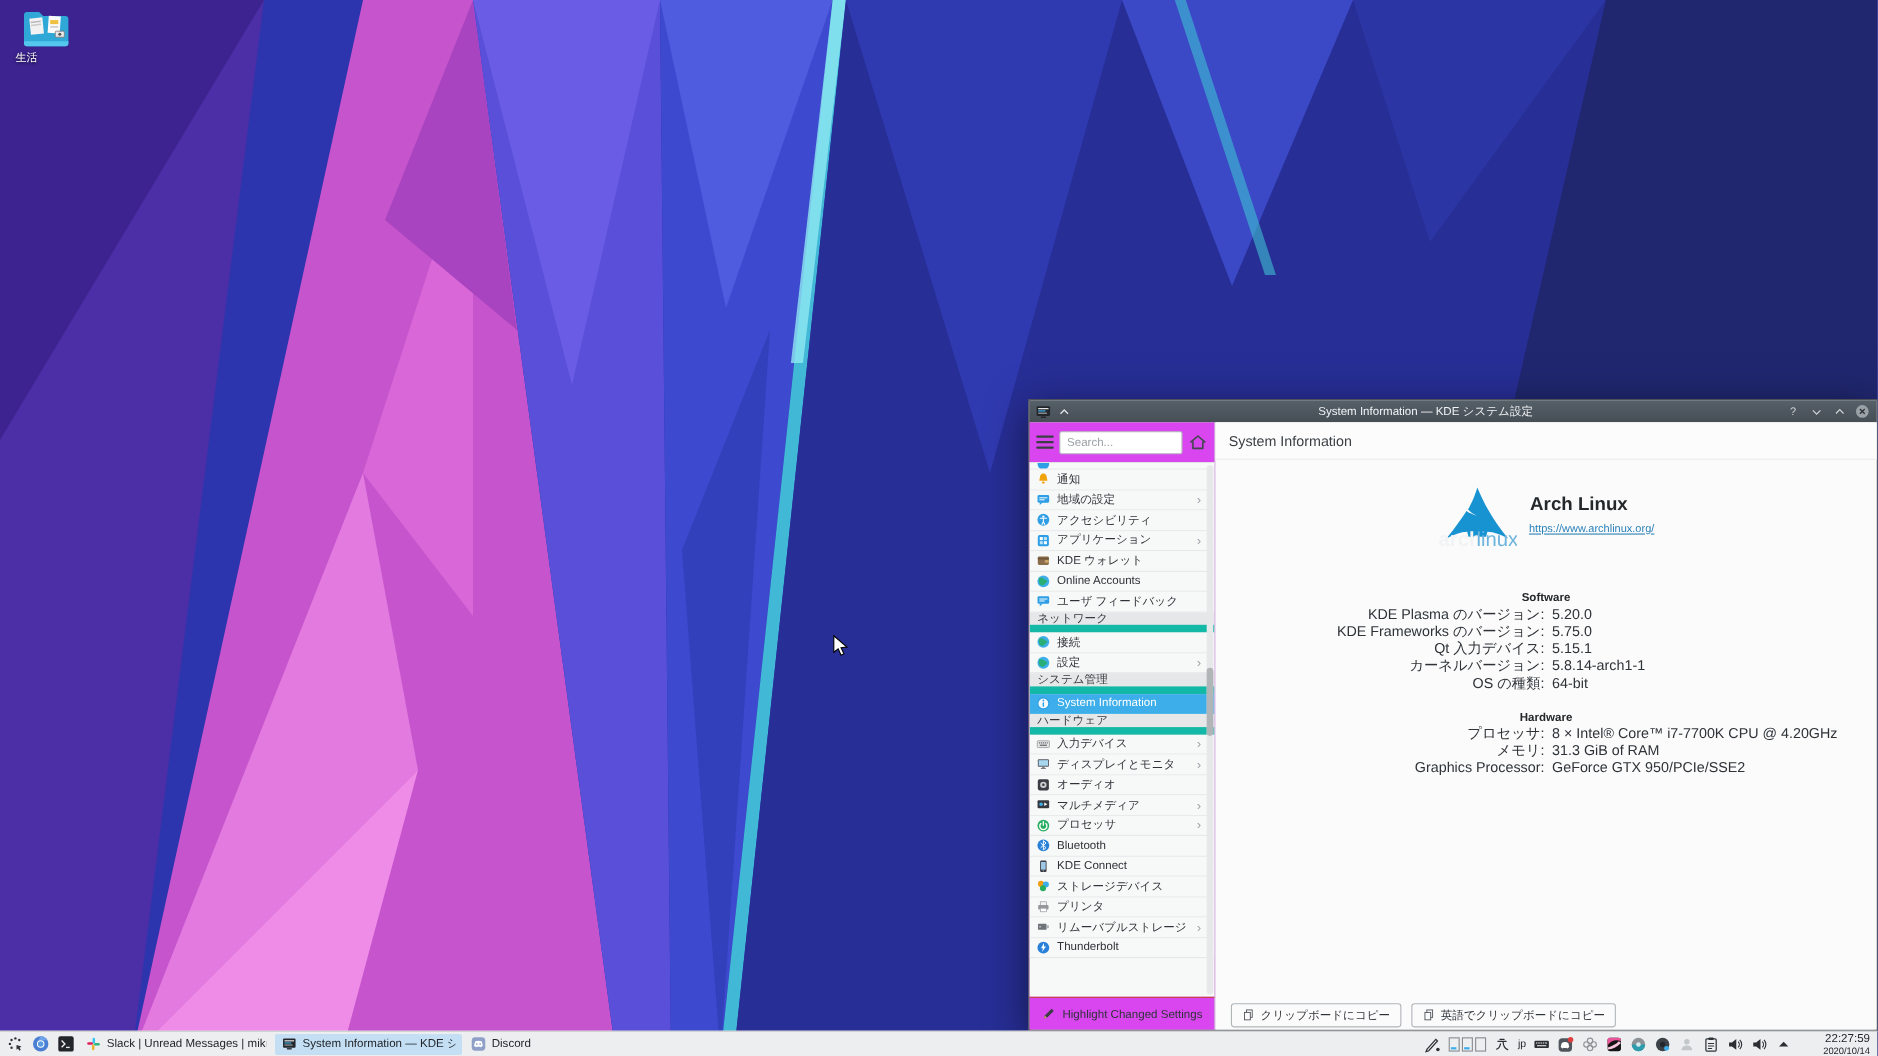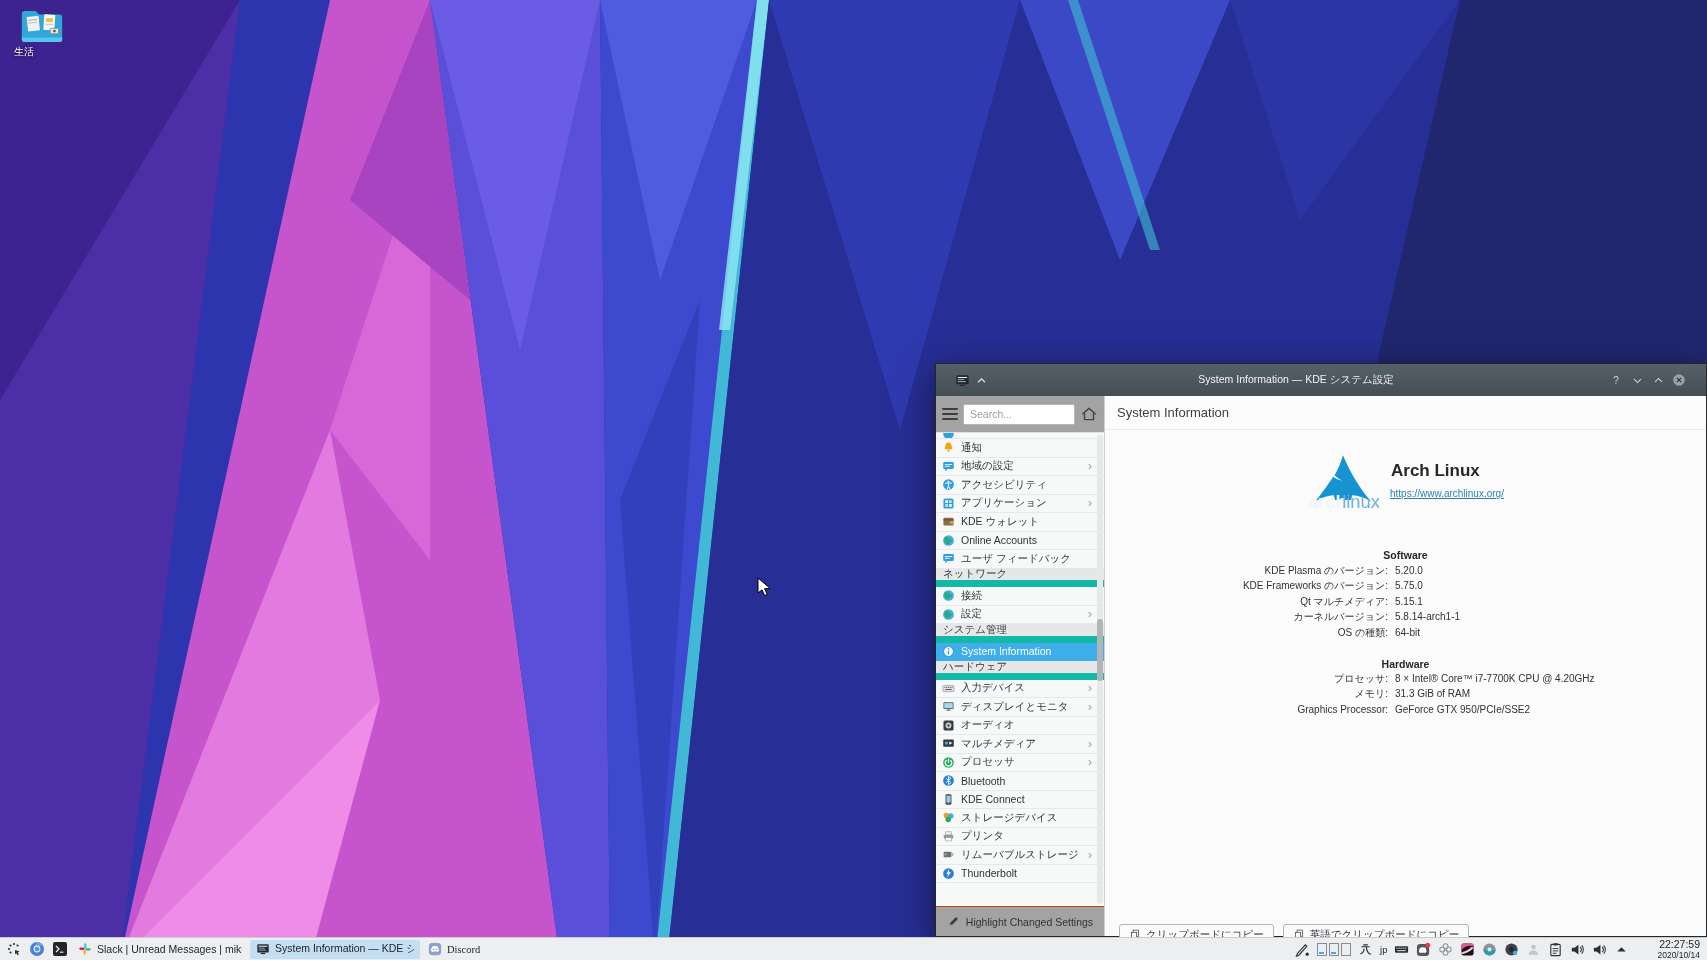--- a/index.html
+++ b/index.html
@@ -11,30 +11,30 @@
   
   #wallpaper{position:absolute;inset:0}
   .dicon{position:absolute;left:14px;top:8px;width:56px;text-align:left;color:#fff;
          font-size:10px;text-shadow:0 1px 3px rgba(0,0,0,.85);cursor:default}
   .dicon .dfold{width:44px;height:37px;margin:0 auto}
   #cursor{position:absolute;left:757px;top:577px;width:17px;height:22px}
 
   
   #win{position:absolute;left:935px;top:363px;width:772px;height:574px;background:#eff0f1;
        border:1px solid #23272a;box-shadow:0 10px 36px rgba(0,0,0,.55);display:flex;flex-direction:column}
-  .titlebar{height:32px;background:linear-gradient(#566069,#464e55);display:flex;align-items:center;
-            padding:0 19px;color:#f2f4f5;font-size:10.5px;flex:none}
+  .titlebar{height:20px;background:linear-gradient(#566069,#464e55);display:flex;align-items:center;
+            padding:0 5px;color:#f2f4f5;font-size:10.5px;flex:none}
   .tb-ico{width:15px;height:14px;margin-right:3px;flex:none}
   .tb-title{flex:1;text-align:center;white-space:nowrap;overflow:hidden}
   .tb-btn{width:16px;height:15px;display:flex;align-items:center;justify-content:center;margin-left:5px;
           color:#cfd4d7;font-size:10px;flex:none}
   .winbody{flex:1;display:flex;min-height:0}
 
   
-  .sidebar{width:169px;background:#a3a3a3;border-right:1px solid #cfd1d3;display:flex;flex-direction:column;flex:none}
+  .sidebar{width:169px;background:#d946ef;border-right:1px solid #cfd1d3;display:flex;flex-direction:column;flex:none}
   .toolbar{height:36px;display:flex;align-items:center;padding:0 6px;gap:5px;flex:none}
   .burger{width:16px;height:12px;display:flex;flex-direction:column;justify-content:space-between;flex:none}
   .burger i{height:2px;background:#3a3f44;border-radius:1px}
   .search{flex:1;min-width:0;height:21px;border:1px solid #b4b8bb;border-radius:2px;background:#fff;
           font-size:10.5px;padding:0 6px;color:#2f3338;font-family:inherit;outline:none}
   .search::placeholder{color:#9aa0a5}
   .home-btn{width:18px;height:18px;flex:none}
 
   .side-list{flex:1;overflow:hidden;position:relative;border-top:1px solid #e0e1e2;background:#f7f8f8}
   .side-item{height:18.5px;display:flex;align-items:center;padding:0 6px;gap:6px;font-size:10.5px;
@@ -56,22 +56,22 @@
   .content{flex:1;background:#fbfbfb;display:flex;flex-direction:column;min-width:0}
   .content-header{height:34px;display:flex;align-items:center;padding:0 12px;font-size:13px;color:#3a3f44;
                   background:#fcfcfc;border-bottom:1px solid #ececec;flex:none}
   .main{flex:1;position:relative}
   .distro-logo{position:absolute;left:202px;top:16px;width:72px;height:76px}
   .distro-name{position:absolute;left:286px;top:31px;font-size:17px;font-weight:700;color:#25282b}
   .distro-url{position:absolute;left:285px;top:58px;font-size:10px;color:#2980b9;}
   .sec-title{position:absolute;left:0;width:100%;text-align:center;font-size:10.5px;font-weight:700;color:#25282b}
   #software-title{top:119px}
   #hardware-title{top:228px}
-  .info-grid{position:absolute;left:0;right:12px;display:grid;grid-template-columns:283px 1fr;
-             column-gap:7px;row-gap:4.4px;font-size:10px;line-height:11px;color:#2f3338}
+  .info-grid{position:absolute;left:16px;right:12px;display:grid;grid-template-columns:283px 1fr;
+             column-gap:7px;row-gap:4.4px;font-size:13px;line-height:11px;color:#2f3338}
   #software-rows{top:135px}
   #hardware-rows{top:243px}
   .info-grid .l{text-align:right;white-space:nowrap}
   .info-grid .v{text-align:left;white-space:nowrap}
   .footer-btns{position:absolute;left:14px;top:494px;display:flex;gap:9px}
   .btn{height:22px;display:flex;align-items:center;gap:5px;padding:0 9px;background:#fbfbfc;
        border:1px solid #b1b5b8;border-radius:3px;font-size:10.5px;color:#2f3338;cursor:default}
   .btn .icon{width:12px;height:13px}
 
   
@@ -456,21 +456,21 @@
           </svg>
           <div class="distro-name">Arch Linux</div>
           <a class="distro-url" href="#">https://www.archlinux.org/</a>
 
           <div class="sec-title" id="software-title">Software</div>
           <div class="info-grid" id="software-rows">
               <div class="l">KDE Plasma のバージョン:</div>
               <div class="v">5.20.0</div>
               <div class="l">KDE Frameworks のバージョン:</div>
               <div class="v">5.75.0</div>
-              <div class="l">Qt マルチメディア:</div>
+              <div class="l">Qt 入力デバイス:</div>
               <div class="v">5.15.1</div>
               <div class="l">カーネルバージョン:</div>
               <div class="v">5.8.14-arch1-1</div>
               <div class="l">OS の種類:</div>
               <div class="v">64-bit</div>
             </div>
 
           <div class="sec-title" id="hardware-title">Hardware</div>
           <div class="info-grid" id="hardware-rows">
               <div class="l">プロセッサ:</div>
@@ -551,21 +551,21 @@
             <svg viewBox="0 0 16 16">
               <rect x="1.5" y="2.5" width="13" height="9.5" rx="1" fill="#23272b"></rect>
               <rect x="3" y="4.2" width="10" height="1.2" fill="#e8e9ea"></rect>
               <rect x="3" y="6.4" width="7" height="1.2" fill="#3daee9"></rect>
               <rect x="3" y="8.6" width="8.5" height="1.2" fill="#9aa0a6"></rect>
               <rect x="5.5" y="12.4" width="5" height="1.4" fill="#23272b"></rect>
             </svg>
           </span>
           <span class="tlabel">System Information  — KDE システ...</span>
         </span>
-        <span class="task" style="width: 70px; font-family: Liberation Serif, serif;">
+        <span class="task" style="width: 70px;">
           <span>
             <svg viewBox="0 0 16 16">
               <rect x="1" y="1" width="14" height="14" rx="3.5" fill="#8ea0c8"></rect>
               <path d="M4.5 5.5c2-1.2 5-1.2 7 0l1 4.5c-1.2 1.2-2.4 1.6-2.4 1.6l-.5-1c-1 .4-2.4.4-3.4 0l-.5 1s-1.2-.4-2.4-1.6z" fill="#fff"></path>
               <circle cx="6.3" cy="8.2" r=".9" fill="#8ea0c8"></circle>
               <circle cx="9.7" cy="8.2" r=".9" fill="#8ea0c8"></circle>
             </svg>
           </span>
           <span class="tlabel">Discord</span>
         </span>

